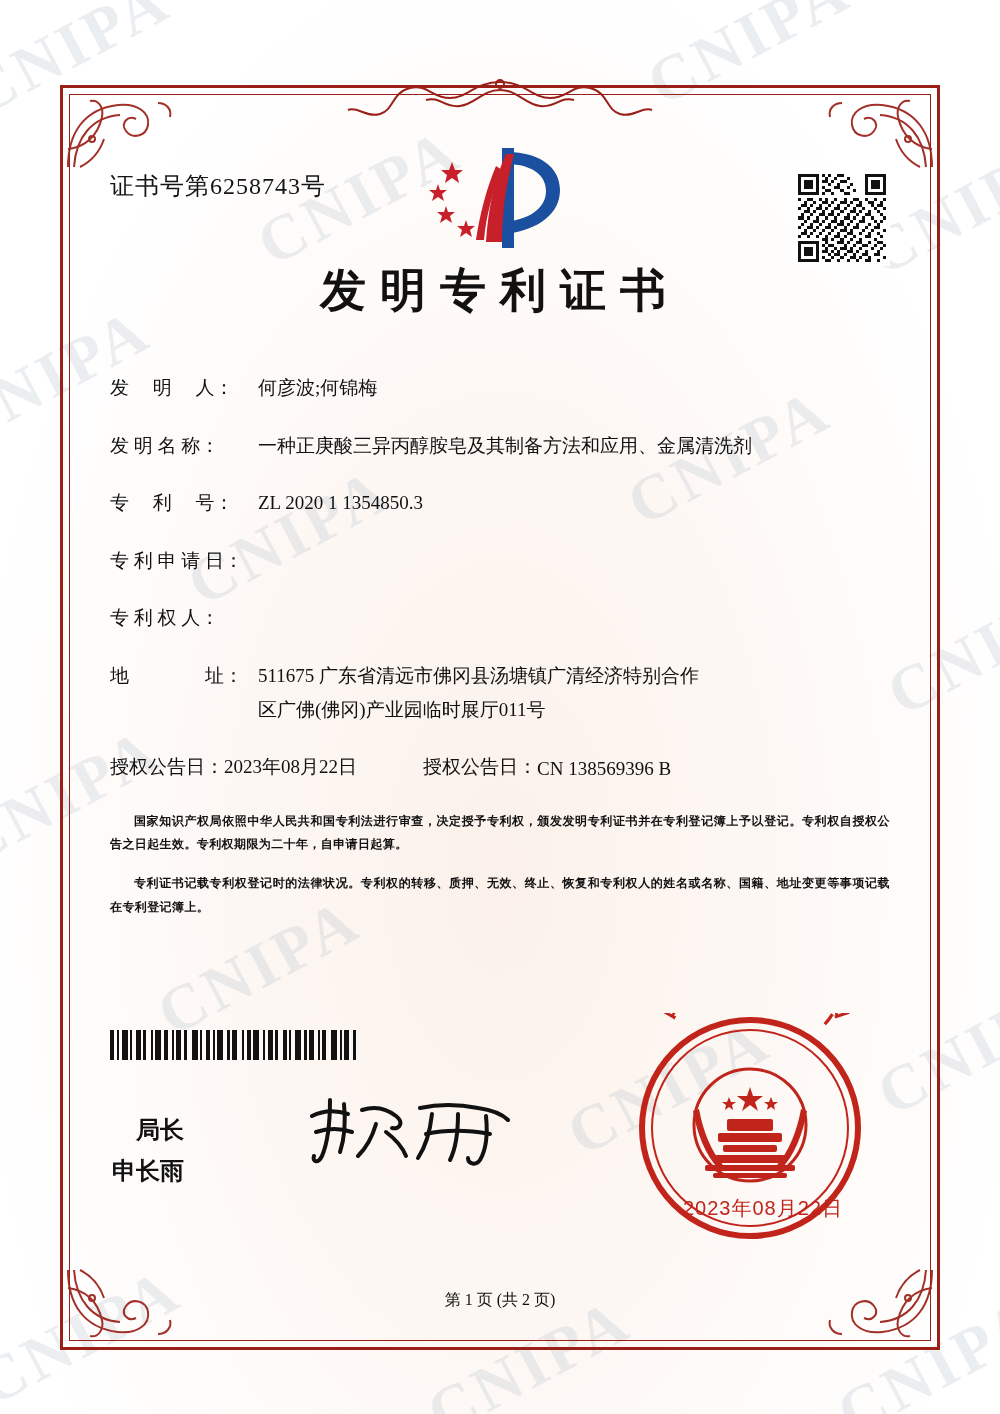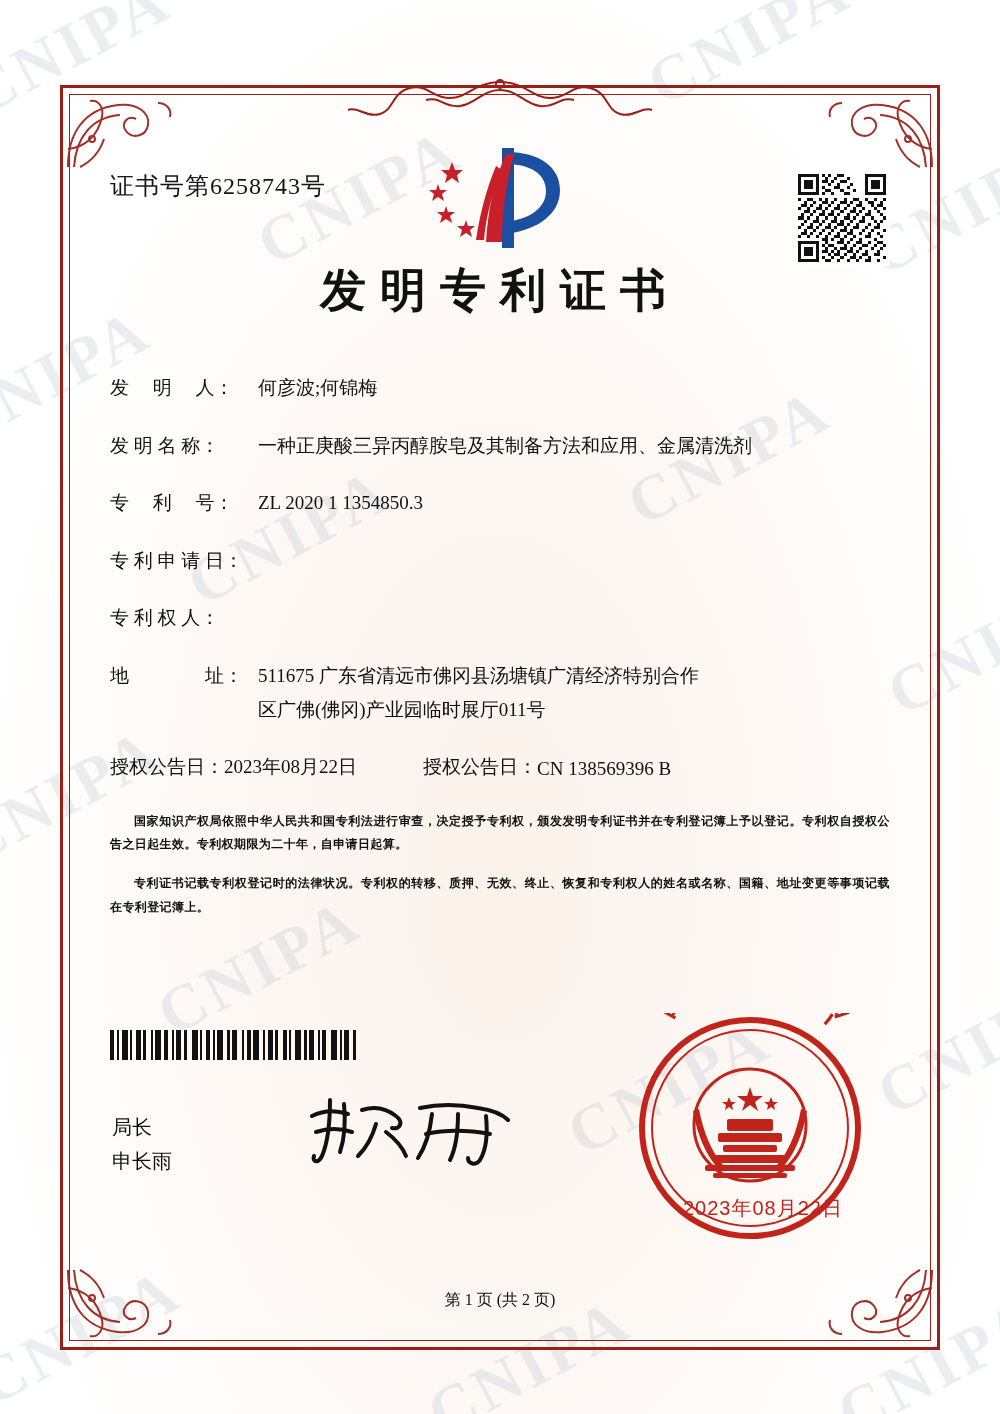--- a/index.html
+++ b/index.html
@@ -180,24 +180,25 @@
     display: block;
     background: #111;
     height: 100%;
   }
 
   
   .sig-block {
     position: absolute;
     left: 112px;
     top: 1110px;
-    font-size: 20px;
+    font-size: 24px;
     line-height: 1.7;
     color: #111;
-    font-weight: normal;
+    font-weight: bold;
+    text-align: right;
   }
   .signature {
     position: absolute;
     left: 300px;
     top: 1090px;
     width: 230px;
     height: 80px;
     color: #111;
   }
 

